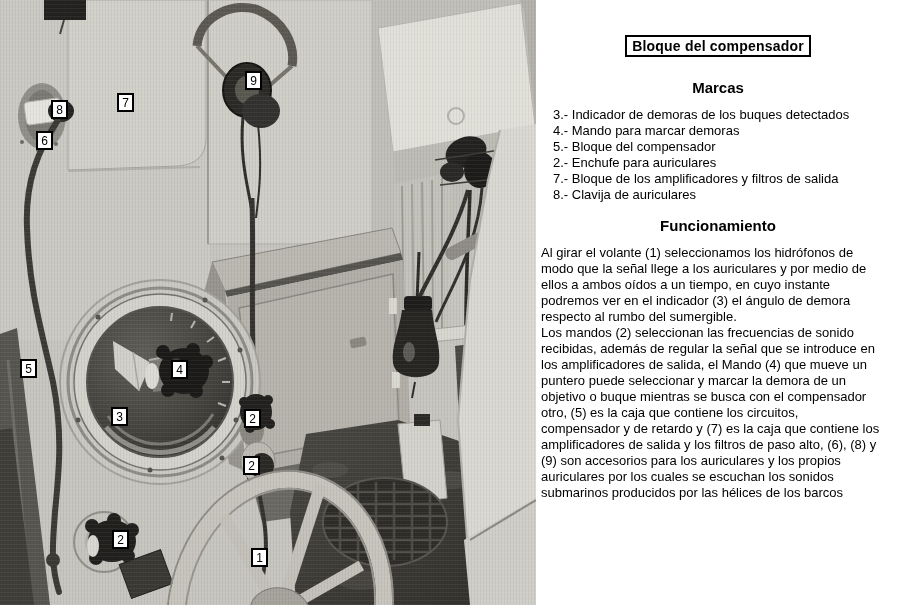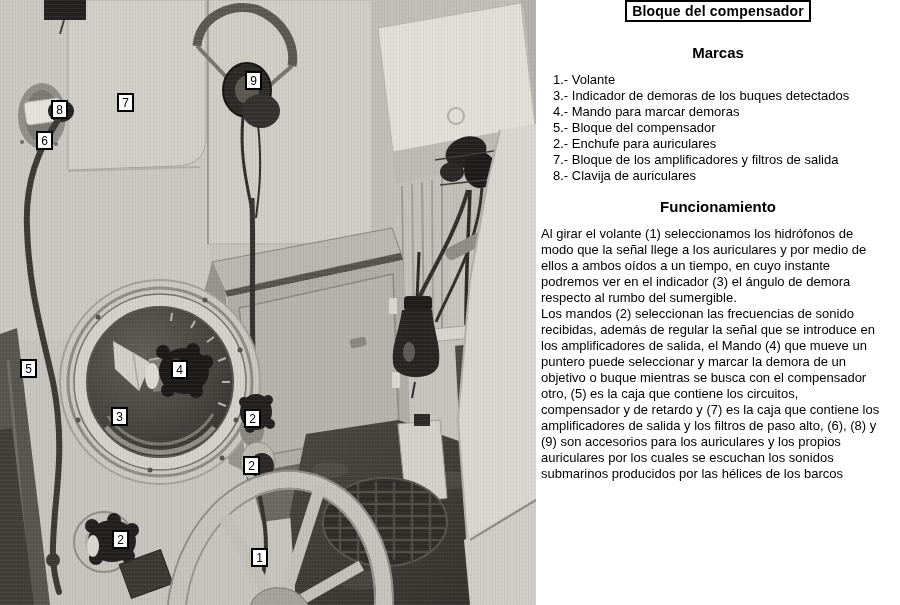--- a/index.html
+++ b/index.html
@@ -8,21 +8,21 @@
   
   .photo-pane{position:absolute;left:0;top:0;width:536px;height:605px;background:#c6c5bf;}
   .photo-pane svg{display:block;width:536px;height:605px;}
   .marker-layer{position:absolute;left:0;top:0;width:536px;height:605px;pointer-events:none;}
   .marker{position:absolute;box-sizing:border-box;min-width:17px;height:19px;padding:0 2px;
           background:#fff;border:2px solid #000;color:#000;
           display:flex;align-items:center;justify-content:center;
           font:400 12px/1 "Liberation Sans",sans-serif;}
   
   .text-pane{position:absolute;left:536px;top:0;width:364px;height:605px;background:#fff;}
-  .title-wrap{text-align:center;}
+  .title-wrap{text-align:center;margin-top:35px;}
   .title-box{display:inline-block;border:2px solid #000;padding:1px 5px;
              font-size:14px;font-weight:bold;letter-spacing:.2px;}
   .sec-heading{text-align:center;font-size:15px;font-weight:bold;margin:22px 0 0;}
   .op-heading{margin-top:14px;}
   .marks{list-style:none;margin:11px 0 0;padding:0 0 0 17px;font-size:13px;line-height:16px;}
   .paras{margin:11px 0 0;padding:0 20px 0 5px;font-size:13px;line-height:16px;}
   .paras p{margin:0;}
 </style>
 </head>
 <body>
@@ -282,21 +282,20 @@
   </div>
 
   <div class="text-pane">
     <div class="title-wrap">
       <span class="title-box">Bloque del compensador</span>
     </div>
 
     <div class="sec-heading">Marcas</div>
 
     <ul class="marks">
-      <li>1.- Volante</li>
       <li>3.- Indicador de demoras de los buques detectados</li>
       <li>4.- Mando para marcar demoras</li>
       <li>5.- Bloque del compensador</li>
       <li>2.- Enchufe para auriculares</li>
       <li>7.- Bloque de los amplificadores y filtros de salida</li>
       <li>8.- Clavija de auriculares</li>
     </ul>
 
     <div class="sec-heading op-heading">Funcionamiento</div>
 

